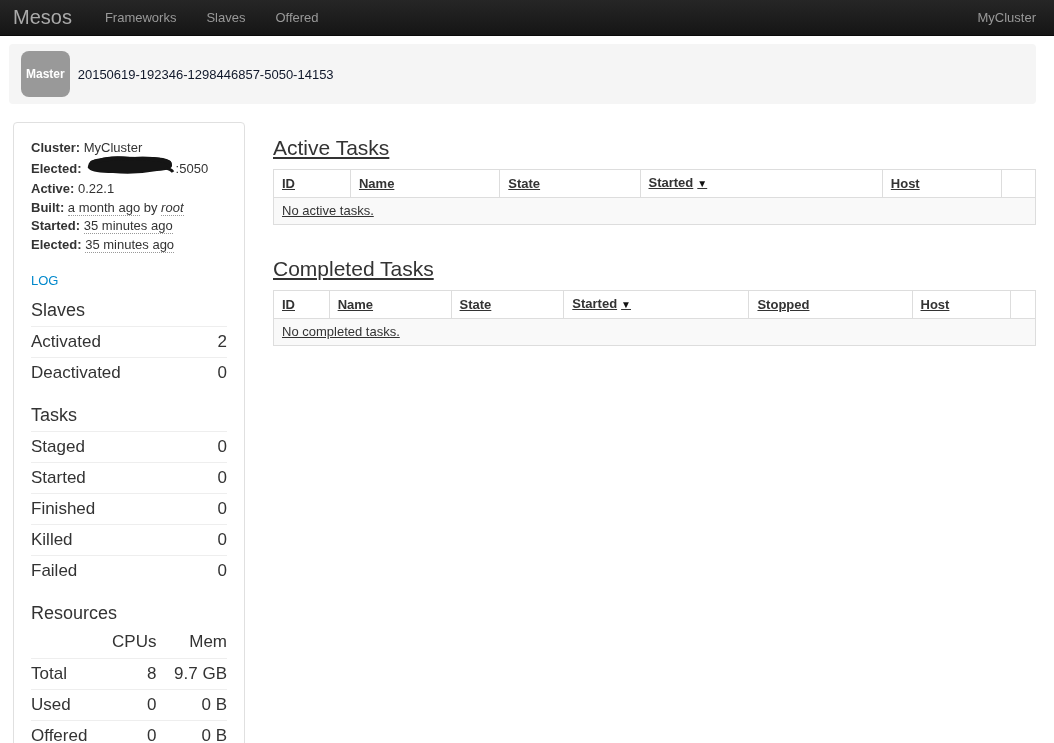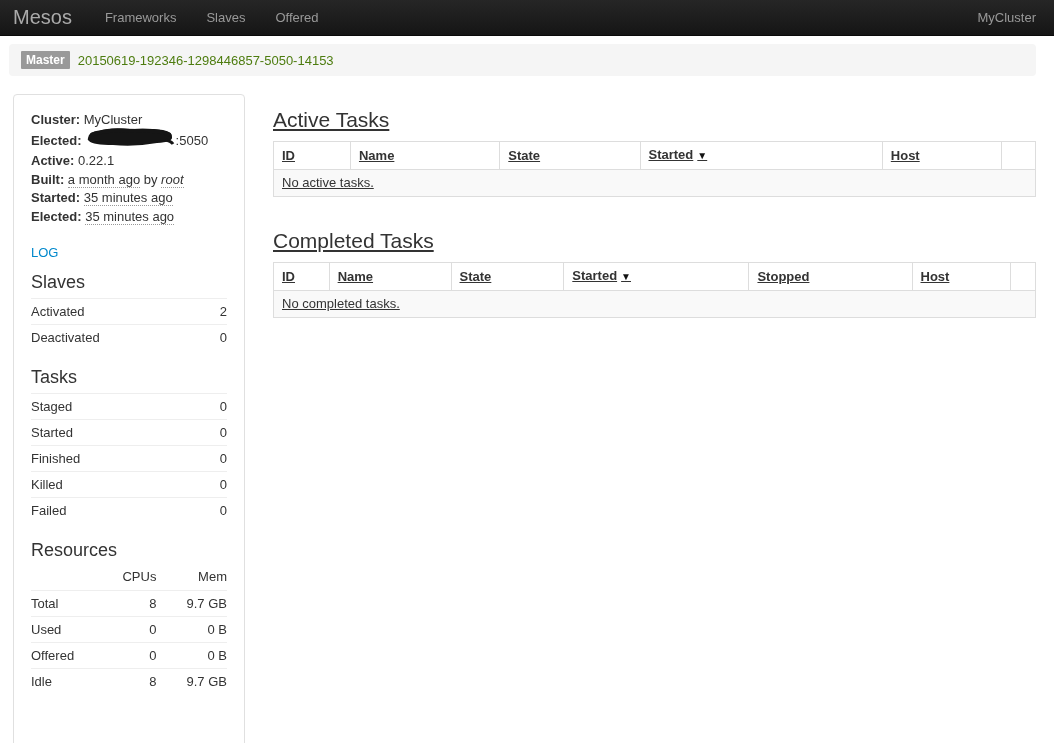--- a/index.html
+++ b/index.html
@@ -47,25 +47,25 @@
     padding: 7px 12px;
     font-size: 13px;
     display: flex;
     align-items: center;
   }
   .badge-master {
     background: #999999;
     color: #ffffff;
     font-weight: bold;
     font-size: 12px;
-    padding: 2px 5px;
-    border-radius: 1px;
+    padding: 16px 5px;
+    border-radius: 8px;
     line-height: 14px;
   }
-  .master-id { color: #4d7c0f; margin-left: 8px; }
+  .master-id { color: #0f172a; margin-left: 8px; }
   
   .page-row {
     display: flex;
     align-items: flex-start;
     margin: 18px 18px 0 13px;
   }
   
   .sidebar {
     width: 232px;
     min-width: 232px;
@@ -92,21 +92,21 @@
     font-size: 18px;
     font-weight: 400;
     color: #333;
     line-height: 22px;
     margin: 10px 0 5px 0;
   }
   .side-h.spaced { margin-top: 16px; }
   .side-table {
     width: 100%;
     border-collapse: collapse;
-    font-size: 13px;
+    font-size: 17px;
     color: #333;
   }
   .side-table td {
     border-top: 1px solid #eeeeee;
     padding: 5px 0 5px 0;
   }
   .side-table td.num { text-align: right; }
   .side-table tr.hdr td { border-top: none; padding: 3px 0 6px 0; }
   
   .main-col { flex: 1; margin-left: 28px; min-width: 0; text-decoration: underline; }

